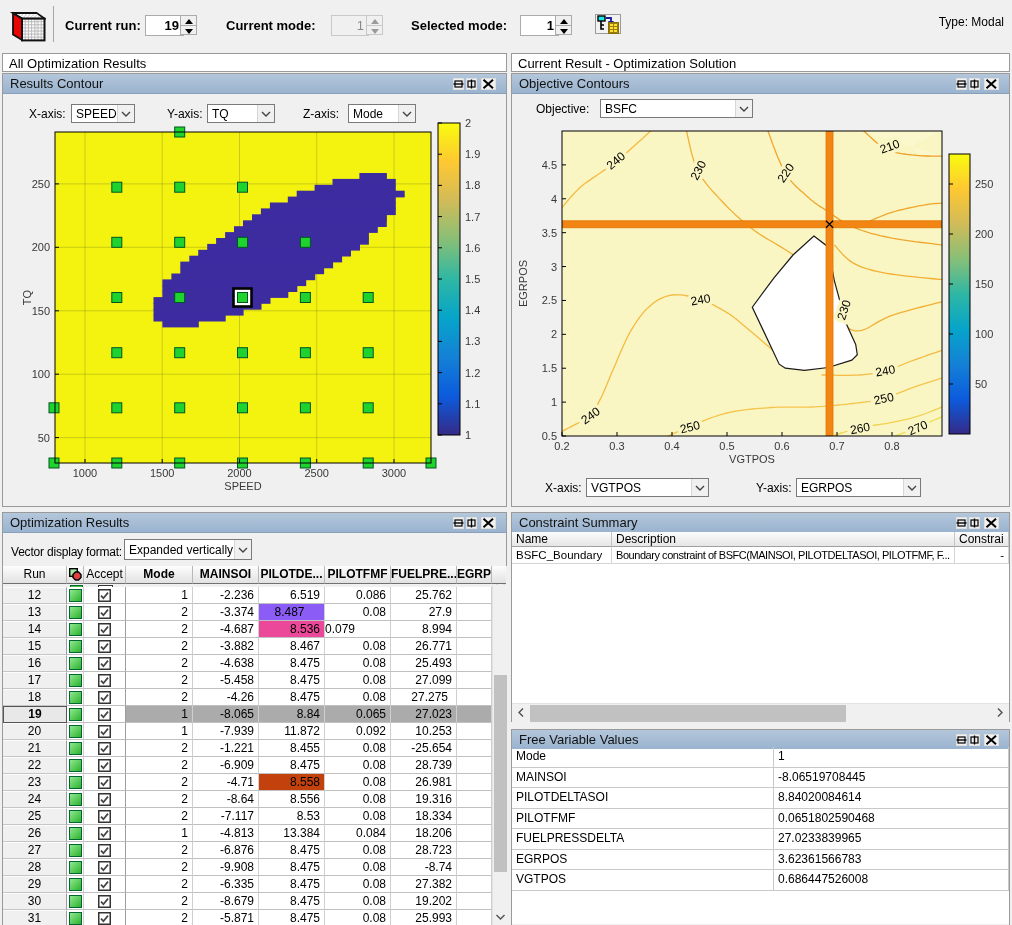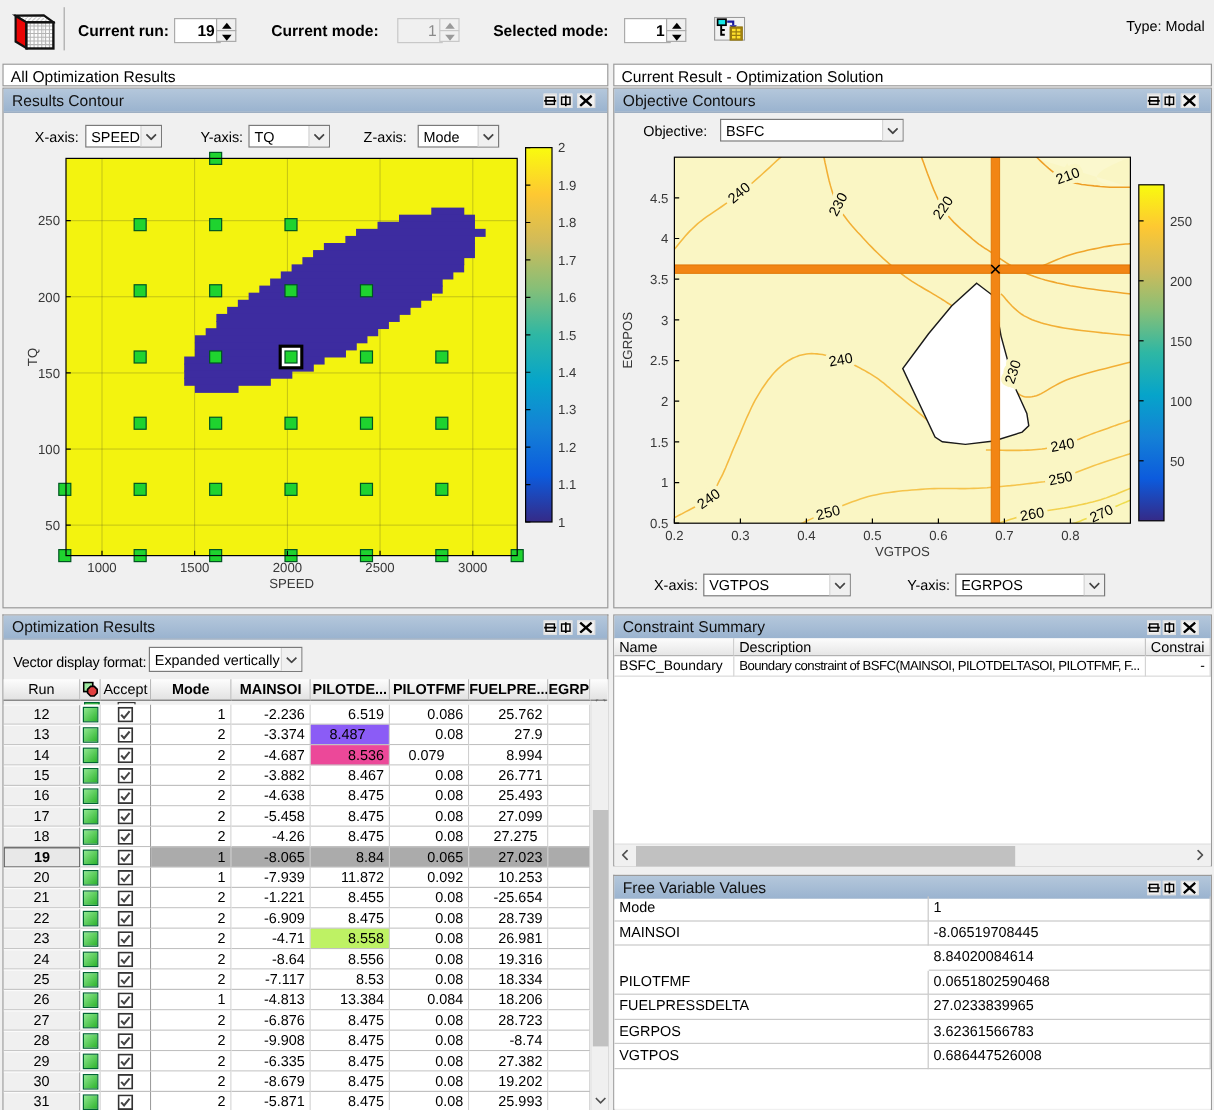--- a/index.html
+++ b/index.html
@@ -489,21 +489,21 @@
           <div style="margin-top:1.5px">
             <svg width="13" height="13" viewBox="0 0 13 13" style="display:block;margin:auto">
               <rect x="0.75" y="0.75" width="11.5" height="11.5" fill="#fff" stroke="#333" stroke-width="1.5"></rect>
               <path d="M3,6.6 L5.4,9.2 L10,3.6" fill="none" stroke="#444" stroke-width="1.7"></path>
             </svg>
           </div>
         </div>
 <div style="position:absolute;left:123px;top:0;width:67px;height:17px;background:#fff;border-right:1px solid #cfcfcf;border-bottom:1px solid #c0c0c0;box-sizing:border-box;font-size:12px;text-align:right;line-height:16px;padding-right:4px">2</div>
 <div style="position:absolute;left:190px;top:0;width:66px;height:17px;background:#fff;border-right:1px solid #cfcfcf;border-bottom:1px solid #c0c0c0;box-sizing:border-box;font-size:12px;text-align:right;line-height:16px;padding-right:4px">-4.687</div>
 <div style="position:absolute;left:256px;top:0;width:66px;height:17px;background:#ec4899;border-right:1px solid #cfcfcf;border-bottom:1px solid #c0c0c0;box-sizing:border-box;font-size:12px;text-align:right;line-height:16px;padding-right:4px">8.536</div>
-<div style="position:absolute;left:322px;top:0;width:66px;height:17px;background:#fff;border-right:1px solid #cfcfcf;border-bottom:1px solid #c0c0c0;box-sizing:border-box;font-size:12px;text-align:center;line-height:16px;padding-right:4px">0.079</div>
+<div style="position:absolute;left:322px;top:0;width:66px;height:17px;background:#fff;border-right:1px solid #cfcfcf;border-bottom:1px solid #c0c0c0;box-sizing:border-box;font-size:12px;text-align:left;line-height:16px;padding-right:4px">0.079</div>
 <div style="position:absolute;left:388px;top:0;width:66px;height:17px;background:#fff;border-right:1px solid #cfcfcf;border-bottom:1px solid #c0c0c0;box-sizing:border-box;font-size:12px;text-align:right;line-height:16px;padding-right:4px">8.994</div>
 <div style="position:absolute;left:454px;top:0;width:35px;height:17px;background:#fff;border-right:1px solid #cfcfcf;border-bottom:1px solid #c0c0c0;box-sizing:border-box;font-size:12px;text-align:right;line-height:16px;padding-right:4px"></div>
 </div>
 <div style="position:absolute;left:0;top:51px;width:489px;height:17px">
 <div style="position:absolute;left:0;top:0;width:64px;height:17px;background:#f0f0f0;border-right:1px solid #9d9d9d;border-bottom:1px solid #c6c6c6;border-top:1px solid #fbfbfb;box-sizing:border-box;font-size:12px;text-align:center;line-height:15px">15</div>
 <div style="position:absolute;left:64px;top:0;width:17px;height:17px;background:#fff;border-right:1px solid #cfcfcf;border-bottom:1px solid #c0c0c0;box-sizing:border-box">
           <div style="width:11px;height:11px;margin:2px auto;background:linear-gradient(135deg,#8fe88f,#2db32d);border:1px solid #063"></div>
         </div>
 <div style="position:absolute;left:81px;top:0;width:42px;height:17px;background:#fff;border-right:1px solid #9d9d9d;border-bottom:1px solid #c0c0c0;box-sizing:border-box;text-align:center">
           <div style="margin-top:1.5px">
@@ -668,21 +668,21 @@
 <div style="position:absolute;left:81px;top:0;width:42px;height:17px;background:#fff;border-right:1px solid #9d9d9d;border-bottom:1px solid #c0c0c0;box-sizing:border-box;text-align:center">
           <div style="margin-top:1.5px">
             <svg width="13" height="13" viewBox="0 0 13 13" style="display:block;margin:auto">
               <rect x="0.75" y="0.75" width="11.5" height="11.5" fill="#fff" stroke="#333" stroke-width="1.5"></rect>
               <path d="M3,6.6 L5.4,9.2 L10,3.6" fill="none" stroke="#444" stroke-width="1.7"></path>
             </svg>
           </div>
         </div>
 <div style="position:absolute;left:123px;top:0;width:67px;height:17px;background:#fff;border-right:1px solid #cfcfcf;border-bottom:1px solid #c0c0c0;box-sizing:border-box;font-size:12px;text-align:right;line-height:16px;padding-right:4px">2</div>
 <div style="position:absolute;left:190px;top:0;width:66px;height:17px;background:#fff;border-right:1px solid #cfcfcf;border-bottom:1px solid #c0c0c0;box-sizing:border-box;font-size:12px;text-align:right;line-height:16px;padding-right:4px">-4.71</div>
-<div style="position:absolute;left:256px;top:0;width:66px;height:17px;background:#bef264;border-right:1px solid #cfcfcf;border-bottom:1px solid #c0c0c0;box-sizing:border-box;font-size:12px;text-align:right;line-height:16px;padding-right:4px">8.558</div>
+<div style="position:absolute;left:256px;top:0;width:66px;height:17px;background:#c2410c;border-right:1px solid #cfcfcf;border-bottom:1px solid #c0c0c0;box-sizing:border-box;font-size:12px;text-align:right;line-height:16px;padding-right:4px">8.558</div>
 <div style="position:absolute;left:322px;top:0;width:66px;height:17px;background:#fff;border-right:1px solid #cfcfcf;border-bottom:1px solid #c0c0c0;box-sizing:border-box;font-size:12px;text-align:right;line-height:16px;padding-right:4px">0.08</div>
 <div style="position:absolute;left:388px;top:0;width:66px;height:17px;background:#fff;border-right:1px solid #cfcfcf;border-bottom:1px solid #c0c0c0;box-sizing:border-box;font-size:12px;text-align:right;line-height:16px;padding-right:4px">26.981</div>
 <div style="position:absolute;left:454px;top:0;width:35px;height:17px;background:#fff;border-right:1px solid #cfcfcf;border-bottom:1px solid #c0c0c0;box-sizing:border-box;font-size:12px;text-align:right;line-height:16px;padding-right:4px"></div>
 </div>
 <div style="position:absolute;left:0;top:204px;width:489px;height:17px">
 <div style="position:absolute;left:0;top:0;width:64px;height:17px;background:#f0f0f0;border-right:1px solid #9d9d9d;border-bottom:1px solid #c6c6c6;border-top:1px solid #fbfbfb;box-sizing:border-box;font-size:12px;text-align:center;line-height:15px">24</div>
 <div style="position:absolute;left:64px;top:0;width:17px;height:17px;background:#fff;border-right:1px solid #cfcfcf;border-bottom:1px solid #c0c0c0;box-sizing:border-box">
           <div style="width:11px;height:11px;margin:2px auto;background:linear-gradient(135deg,#8fe88f,#2db32d);border:1px solid #063"></div>
         </div>
 <div style="position:absolute;left:81px;top:0;width:42px;height:17px;background:#fff;border-right:1px solid #9d9d9d;border-bottom:1px solid #c0c0c0;box-sizing:border-box;text-align:center">
@@ -913,20 +913,21 @@
         <svg width="13" height="10" style="position:absolute;left:0;top:0">
           <path d="M1.5,0.8 L11,9.2 M11,0.8 L1.5,9.2" stroke="#000" stroke-width="2"></path>
         </svg>
       </div>
     </div>
 <div style="position:absolute;left:0;top:19px;width:497px;height:175px;background:#fff">
 <div style="position:absolute;height:20.5px;border-right:1px solid #c9c9c9;border-bottom:1px solid #c9c9c9;box-sizing:border-box;font-size:12px;padding:0 4px;line-height:19px;overflow:hidden;white-space:nowrap;left:0;top:-2px;width:262px">Mode</div>
 <div style="position:absolute;height:20.5px;border-right:1px solid #c9c9c9;border-bottom:1px solid #c9c9c9;box-sizing:border-box;font-size:12px;padding:0 4px;line-height:19px;overflow:hidden;white-space:nowrap;left:262px;top:-2px;width:235px">1</div>
 <div style="position:absolute;height:20.5px;border-right:1px solid #c9c9c9;border-bottom:1px solid #c9c9c9;box-sizing:border-box;font-size:12px;padding:0 4px;line-height:19px;overflow:hidden;white-space:nowrap;left:0;top:18.5px;width:262px">MAINSOI</div>
 <div style="position:absolute;height:20.5px;border-right:1px solid #c9c9c9;border-bottom:1px solid #c9c9c9;box-sizing:border-box;font-size:12px;padding:0 4px;line-height:19px;overflow:hidden;white-space:nowrap;left:262px;top:18.5px;width:235px">-8.06519708445</div>
+<div style="position:absolute;height:20.5px;border-right:1px solid #c9c9c9;border-bottom:1px solid #c9c9c9;box-sizing:border-box;font-size:12px;padding:0 4px;line-height:19px;overflow:hidden;white-space:nowrap;left:0;top:39px;width:262px">PILOTDELTASOI</div>
 <div style="position:absolute;height:20.5px;border-right:1px solid #c9c9c9;border-bottom:1px solid #c9c9c9;box-sizing:border-box;font-size:12px;padding:0 4px;line-height:19px;overflow:hidden;white-space:nowrap;left:262px;top:39px;width:235px">8.84020084614</div>
 <div style="position:absolute;height:20.5px;border-right:1px solid #c9c9c9;border-bottom:1px solid #c9c9c9;box-sizing:border-box;font-size:12px;padding:0 4px;line-height:19px;overflow:hidden;white-space:nowrap;left:0;top:59.5px;width:262px">PILOTFMF</div>
 <div style="position:absolute;height:20.5px;border-right:1px solid #c9c9c9;border-bottom:1px solid #c9c9c9;box-sizing:border-box;font-size:12px;padding:0 4px;line-height:19px;overflow:hidden;white-space:nowrap;left:262px;top:59.5px;width:235px">0.0651802590468</div>
 <div style="position:absolute;height:20.5px;border-right:1px solid #c9c9c9;border-bottom:1px solid #c9c9c9;box-sizing:border-box;font-size:12px;padding:0 4px;line-height:19px;overflow:hidden;white-space:nowrap;left:0;top:80px;width:262px">FUELPRESSDELTA</div>
 <div style="position:absolute;height:20.5px;border-right:1px solid #c9c9c9;border-bottom:1px solid #c9c9c9;box-sizing:border-box;font-size:12px;padding:0 4px;line-height:19px;overflow:hidden;white-space:nowrap;left:262px;top:80px;width:235px">27.0233839965</div>
 <div style="position:absolute;height:20.5px;border-right:1px solid #c9c9c9;border-bottom:1px solid #c9c9c9;box-sizing:border-box;font-size:12px;padding:0 4px;line-height:19px;overflow:hidden;white-space:nowrap;left:0;top:100.5px;width:262px">EGRPOS</div>
 <div style="position:absolute;height:20.5px;border-right:1px solid #c9c9c9;border-bottom:1px solid #c9c9c9;box-sizing:border-box;font-size:12px;padding:0 4px;line-height:19px;overflow:hidden;white-space:nowrap;left:262px;top:100.5px;width:235px">3.62361566783</div>
 <div style="position:absolute;height:20.5px;border-right:1px solid #c9c9c9;border-bottom:1px solid #c9c9c9;box-sizing:border-box;font-size:12px;padding:0 4px;line-height:19px;overflow:hidden;white-space:nowrap;left:0;top:121px;width:262px">VGTPOS</div>
 <div style="position:absolute;height:20.5px;border-right:1px solid #c9c9c9;border-bottom:1px solid #c9c9c9;box-sizing:border-box;font-size:12px;padding:0 4px;line-height:19px;overflow:hidden;white-space:nowrap;left:262px;top:121px;width:235px">0.686447526008</div>
 </div>

